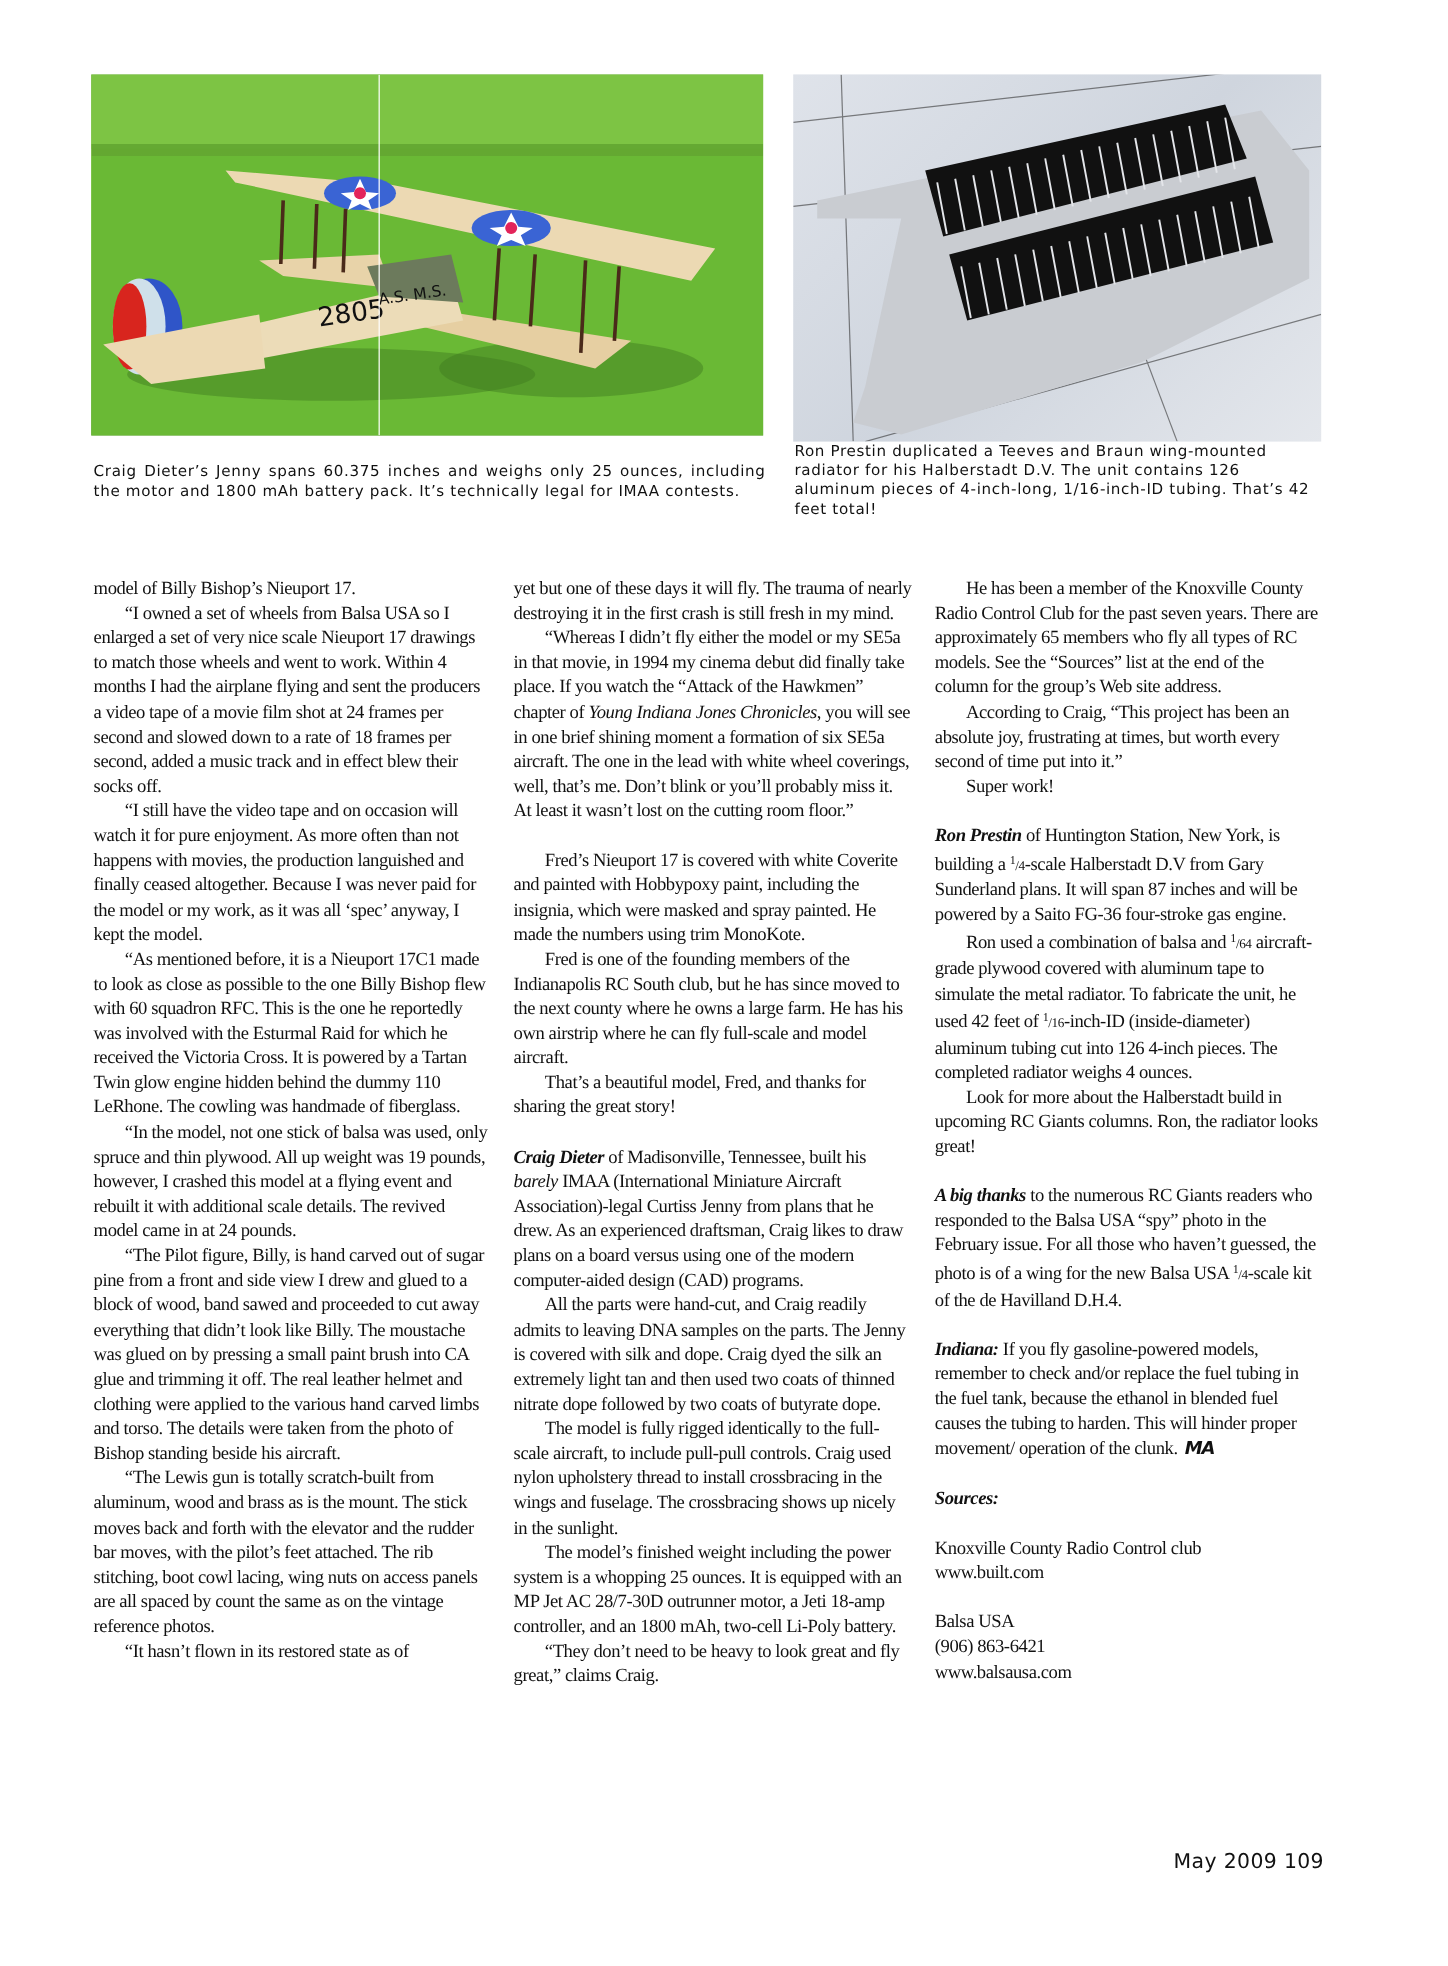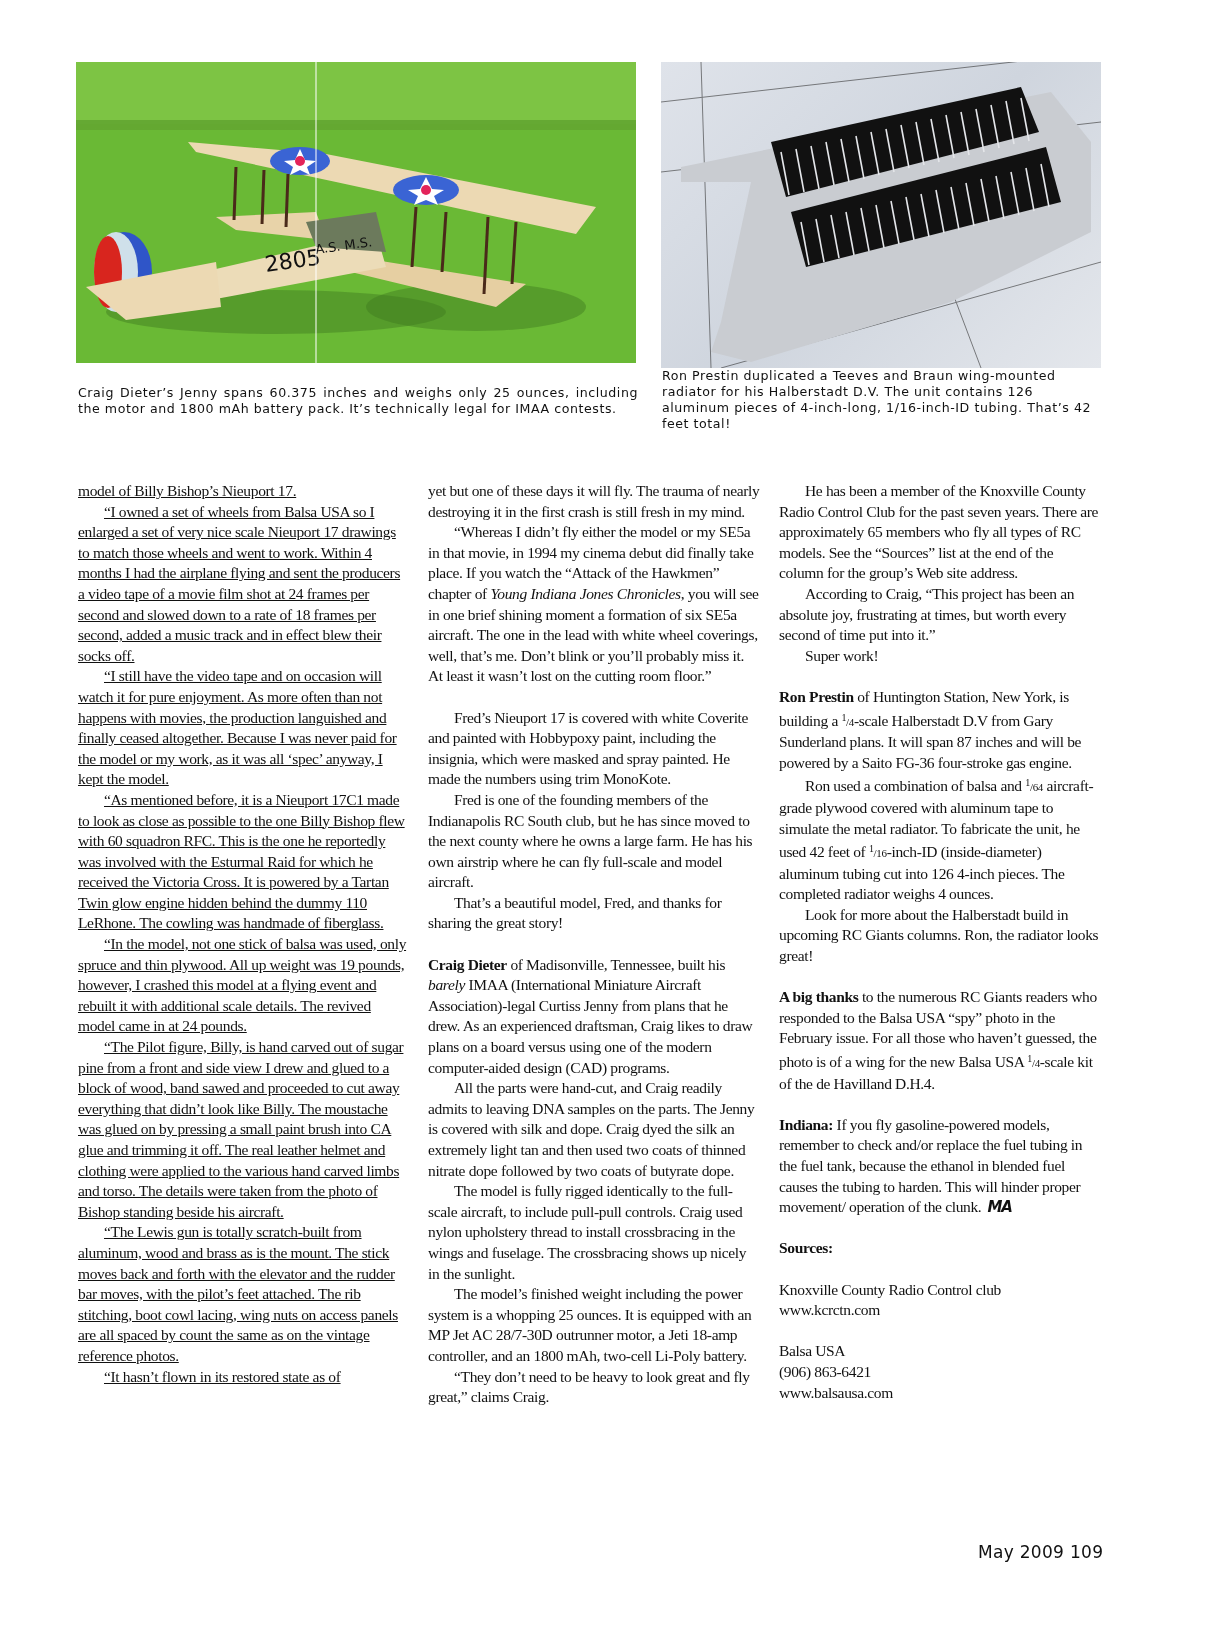--- a/index.html
+++ b/index.html
@@ -4,27 +4,27 @@
   <style>
     html, body { margin: 0; padding: 0; background: #ffffff; }
     body { width: 1207px; height: 1638px; position: relative; overflow: hidden; }
     .photo { position: absolute; overflow: hidden; }
     #photo-plane { left: 76px; top: 62px; width: 560px; height: 301px; background: linear-gradient(180deg, #6fb53a 0%, #7cc441 30%, #6db536 65%, #5ea62e 100%); }
     #photo-radiator { left: 661px; top: 62px; width: 440px; height: 306px; background: linear-gradient(135deg, #dfe3ea 0%, #cfd5de 50%, #e4e7ec 100%); }
     .caption { position: absolute; font-family: "DejaVu Sans", sans-serif; font-size: 12.6px; line-height: 16px; color: #111; letter-spacing: 0.55px; }
     #caption-plane { left: 78px; top: 385px; width: 560px; text-align: justify; }
     #caption-radiator { left: 662px; top: 368px; width: 435px; }
     .col { position: absolute; top: 481px; font-family: "Liberation Serif", serif; font-size: 15.5px; line-height: 20.6px; color: #111; letter-spacing: -0.35px; }
-    #col1 { left: 78px; width: 330px; text-decoration: underline; }
+    #col1 { left: 78px; width: 330px; }
     #col2 { left: 428px; width: 332px; }
     #col3 { left: 779px; width: 320px; }
     .col p { margin: 0; }
     .col p.ind { text-indent: 26px; }
     .col .gap { height: 20.6px; }
-    .col b { font-weight: bold; }
+    .col b { font-weight: bold; font-style: italic; }
     .sup { font-size: 10px; vertical-align: 5px; }
     .sub { font-size: 11px; }
     .ma-logo { font-family: "DejaVu Sans", sans-serif; font-style: italic; font-weight: bold; font-size: 15px; letter-spacing: -1px; margin-left: 6px; }
     #folio { position: absolute; left: 978px; top: 1542px; font-family: "DejaVu Sans", sans-serif; font-size: 17px; color: #111; letter-spacing: 0.3px; text-align: center; }
   </style>
 </head>
 <body>
 
 <div class="photo" id="photo-plane" title="Craig Dieter's Curtiss Jenny model biplane on grass">
   <svg width="560" height="301" viewBox="0 0 560 301">
@@ -158,20 +158,20 @@
   <p class="ind"><span>Ron used a combination of balsa and </span><span class="sup">1</span><span class="sub">/64</span><span> aircraft-grade plywood covered with aluminum tape to simulate the metal radiator. To fabricate the unit, he used 42 feet of </span><span class="sup">1</span><span class="sub">/16</span><span>-inch-ID (inside-diameter) aluminum tubing cut into 126 4-inch pieces. The completed radiator weighs 4 ounces.</span></p>
   <p class="ind">Look for more about the Halberstadt build in upcoming RC Giants columns. Ron, the radiator looks great!</p>
   <div class="gap"></div>
   <p><b>A big thanks</b><span> to the numerous RC Giants readers who responded to the Balsa USA “spy” photo in the February issue. For all those who haven’t guessed, the photo is of a wing for the new Balsa USA </span><span class="sup">1</span><span class="sub">/4</span><span>-scale kit of the de Havilland D.H.4.</span></p>
   <div class="gap"></div>
   <p><b>Indiana:</b><span> If you fly gasoline-powered models, remember to check and/or replace the fuel tubing in the fuel tank, because the ethanol in blended fuel causes the tubing to harden. This will hinder proper movement/ operation of the clunk.</span><span class="ma-logo">MA</span></p>
   <div class="gap"></div>
   <p><b>Sources:</b></p>
   <div class="gap"></div>
   <p>Knoxville County Radio Control club</p>
-  <p>www.kcrctn.com</p>
+  <p>www.built.com</p>
   <div class="gap"></div>
   <p>Balsa USA</p>
   <p>(906) 863-6421</p>
   <p>www.balsausa.com</p>
 </div>
 
 <div id="folio">May 2009  109</div>
 
 </body></html>

